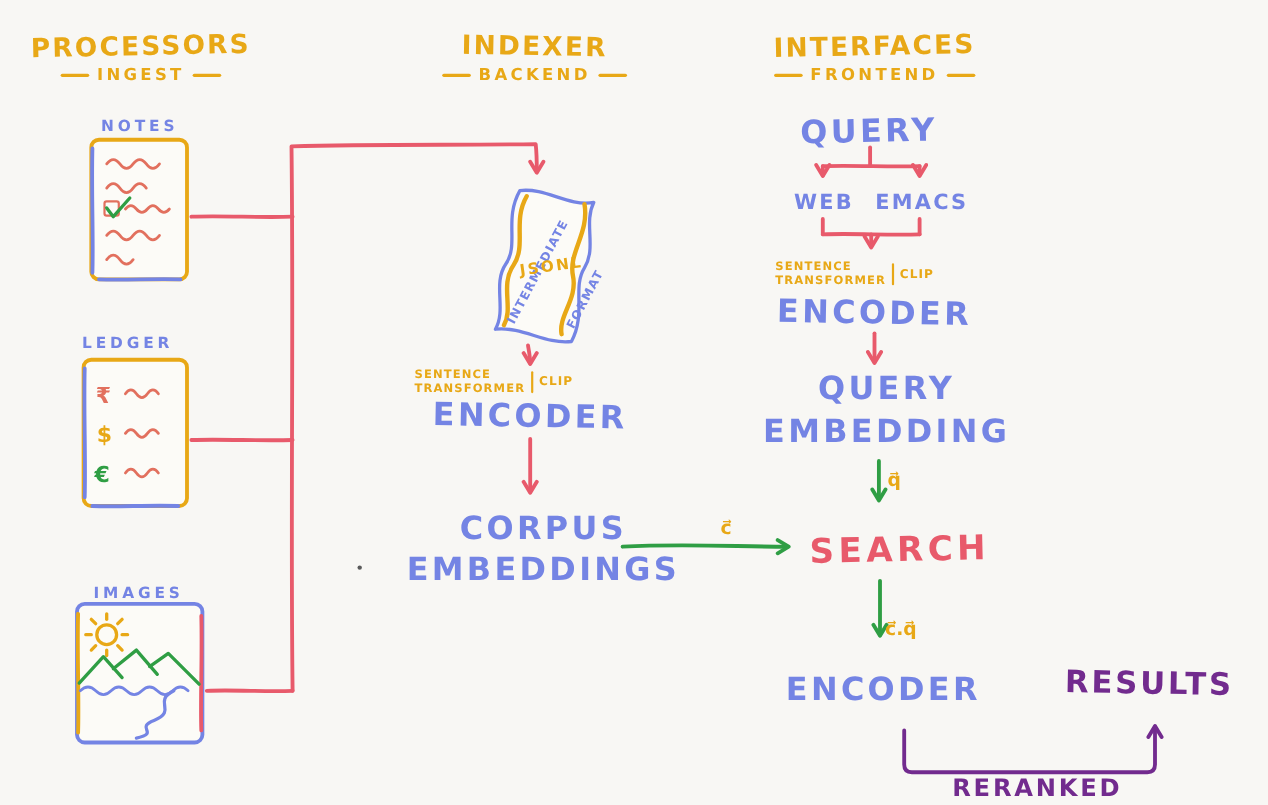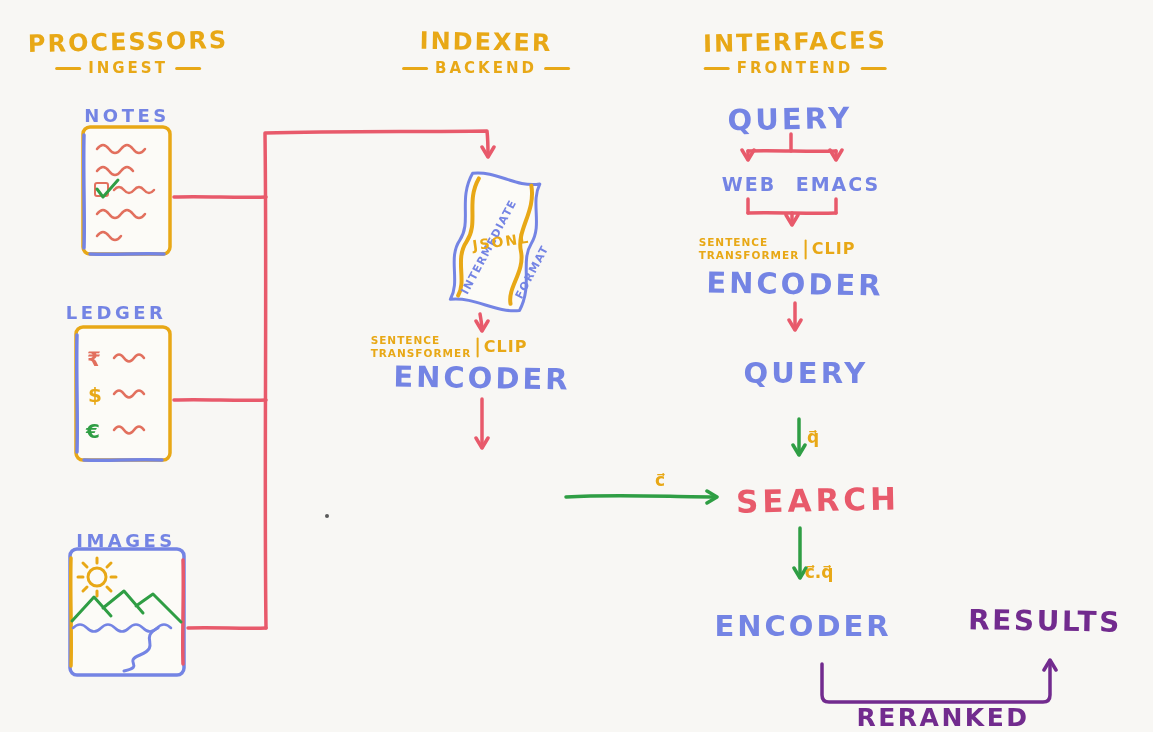--- a/index.html
+++ b/index.html
@@ -22,36 +22,36 @@
     font-weight:700;white-space:nowrap;z-index:2;
   }
   .tilt1{transform:translate(-50%,-50%) rotate(-1.2deg);}
   .tilt2{transform:translate(-50%,-50%) rotate(1deg);}
   .title{font-size:24px;letter-spacing:2px;color:var(--yellow);}
   .sub{font-size:15px;letter-spacing:3px;color:var(--yellow);}
   .sub::before,.sub::after{
     content:"";display:inline-block;width:26px;height:3px;background:currentColor;
     margin:0 7px 3px 7px;border-radius:2px;
   }
-  .src-label{font-size:18px;letter-spacing:3.5px;color:var(--blue);}
+  .src-label{font-size:14px;letter-spacing:3.5px;color:var(--blue);}
   .node{font-size:29px;letter-spacing:3px;color:var(--blue);}
   .stack{line-height:37px;text-align:center;}
   .stack > div{text-align:center;}
   .small-node{font-size:19px;letter-spacing:2px;color:var(--blue);}
   .search-node{font-size:31px;letter-spacing:4px;color:var(--red);}
   .results-node{font-size:28px;letter-spacing:2.5px;color:var(--purple);}
-  .reranked-label{font-size:25px;letter-spacing:2.5px;color:var(--purple);}
+  .reranked-label{font-size:22px;letter-spacing:2.5px;color:var(--purple);}
   .edge{font-size:17px;color:var(--yellow);font-weight:700;}
   .pre{
     display:flex;align-items:center;gap:5px;color:var(--yellow);
     font-size:10.5px;letter-spacing:1px;font-weight:700;
   }
   .pre-lines{line-height:1.2;}
   .pre-sep{width:2.5px;height:20px;background:var(--yellow);border-radius:2px;}
-  .pre-clip{font-size:16px;}
+  .pre-clip{font-size:11px;}
   .scroll-side{font:700 11px "DejaVu Sans",sans-serif;fill:var(--blue);letter-spacing:1.2px;}
   .scroll-center{font:700 14px "DejaVu Sans",sans-serif;fill:var(--yellow);letter-spacing:2px;}
   .ledger-cur{font:700 20px "DejaVu Sans",sans-serif;}
 </style>
 </head>
 <body>
 
 <div class="canvas">
 
   <svg class="layer" viewBox="0 0 1153 732">
@@ -176,38 +176,43 @@
     <div class="pre-lines">
       <div>SENTENCE</div>
       <div>TRANSFORMER</div>
     </div>
     <div class="pre-sep"></div>
     <div class="pre-clip">CLIP</div>
   </div>
 
   <div class="t node tilt2" style="left:482px;top:378px">ENCODER</div>
 
+  <div class="t node stack" style="left:494px;top:499px">
+    <div>CORPUS</div>
+    <div>EMBEDDINGS</div>
+  </div>
 
   <div class="t node tilt1" style="left:790px;top:119px">QUERY</div>
   <div class="t small-node" style="left:749px;top:184px">WEB</div>
   <div class="t small-node" style="left:838px;top:184px">EMACS</div>
 
   <div class="t pre" style="left:777px;top:249px;transform:translate(-50%,-50%)">
     <div class="pre-lines">
       <div>SENTENCE</div>
       <div>TRANSFORMER</div>
     </div>
     <div class="pre-sep"></div>
     <div class="pre-clip">CLIP</div>
   </div>
 
   <div class="t node tilt2" style="left:795px;top:284px">ENCODER</div>
 
   <div class="t node stack" style="left:806px;top:373px;line-height:39px">
     <div>QUERY</div>
+    <div>EMBEDDING</div>
   </div>
 
   <div class="t search-node tilt1" style="left:818px;top:500px">SEARCH</div>
 
   <div class="t node stack" style="left:803px;top:626px;line-height:38px">
     <div>ENCODER</div>
   </div>
 
   <div class="t results-node tilt2" style="left:1045px;top:621px">RESULTS</div>
   <div class="t reranked-label" style="left:943px;top:717px">RERANKED</div>

